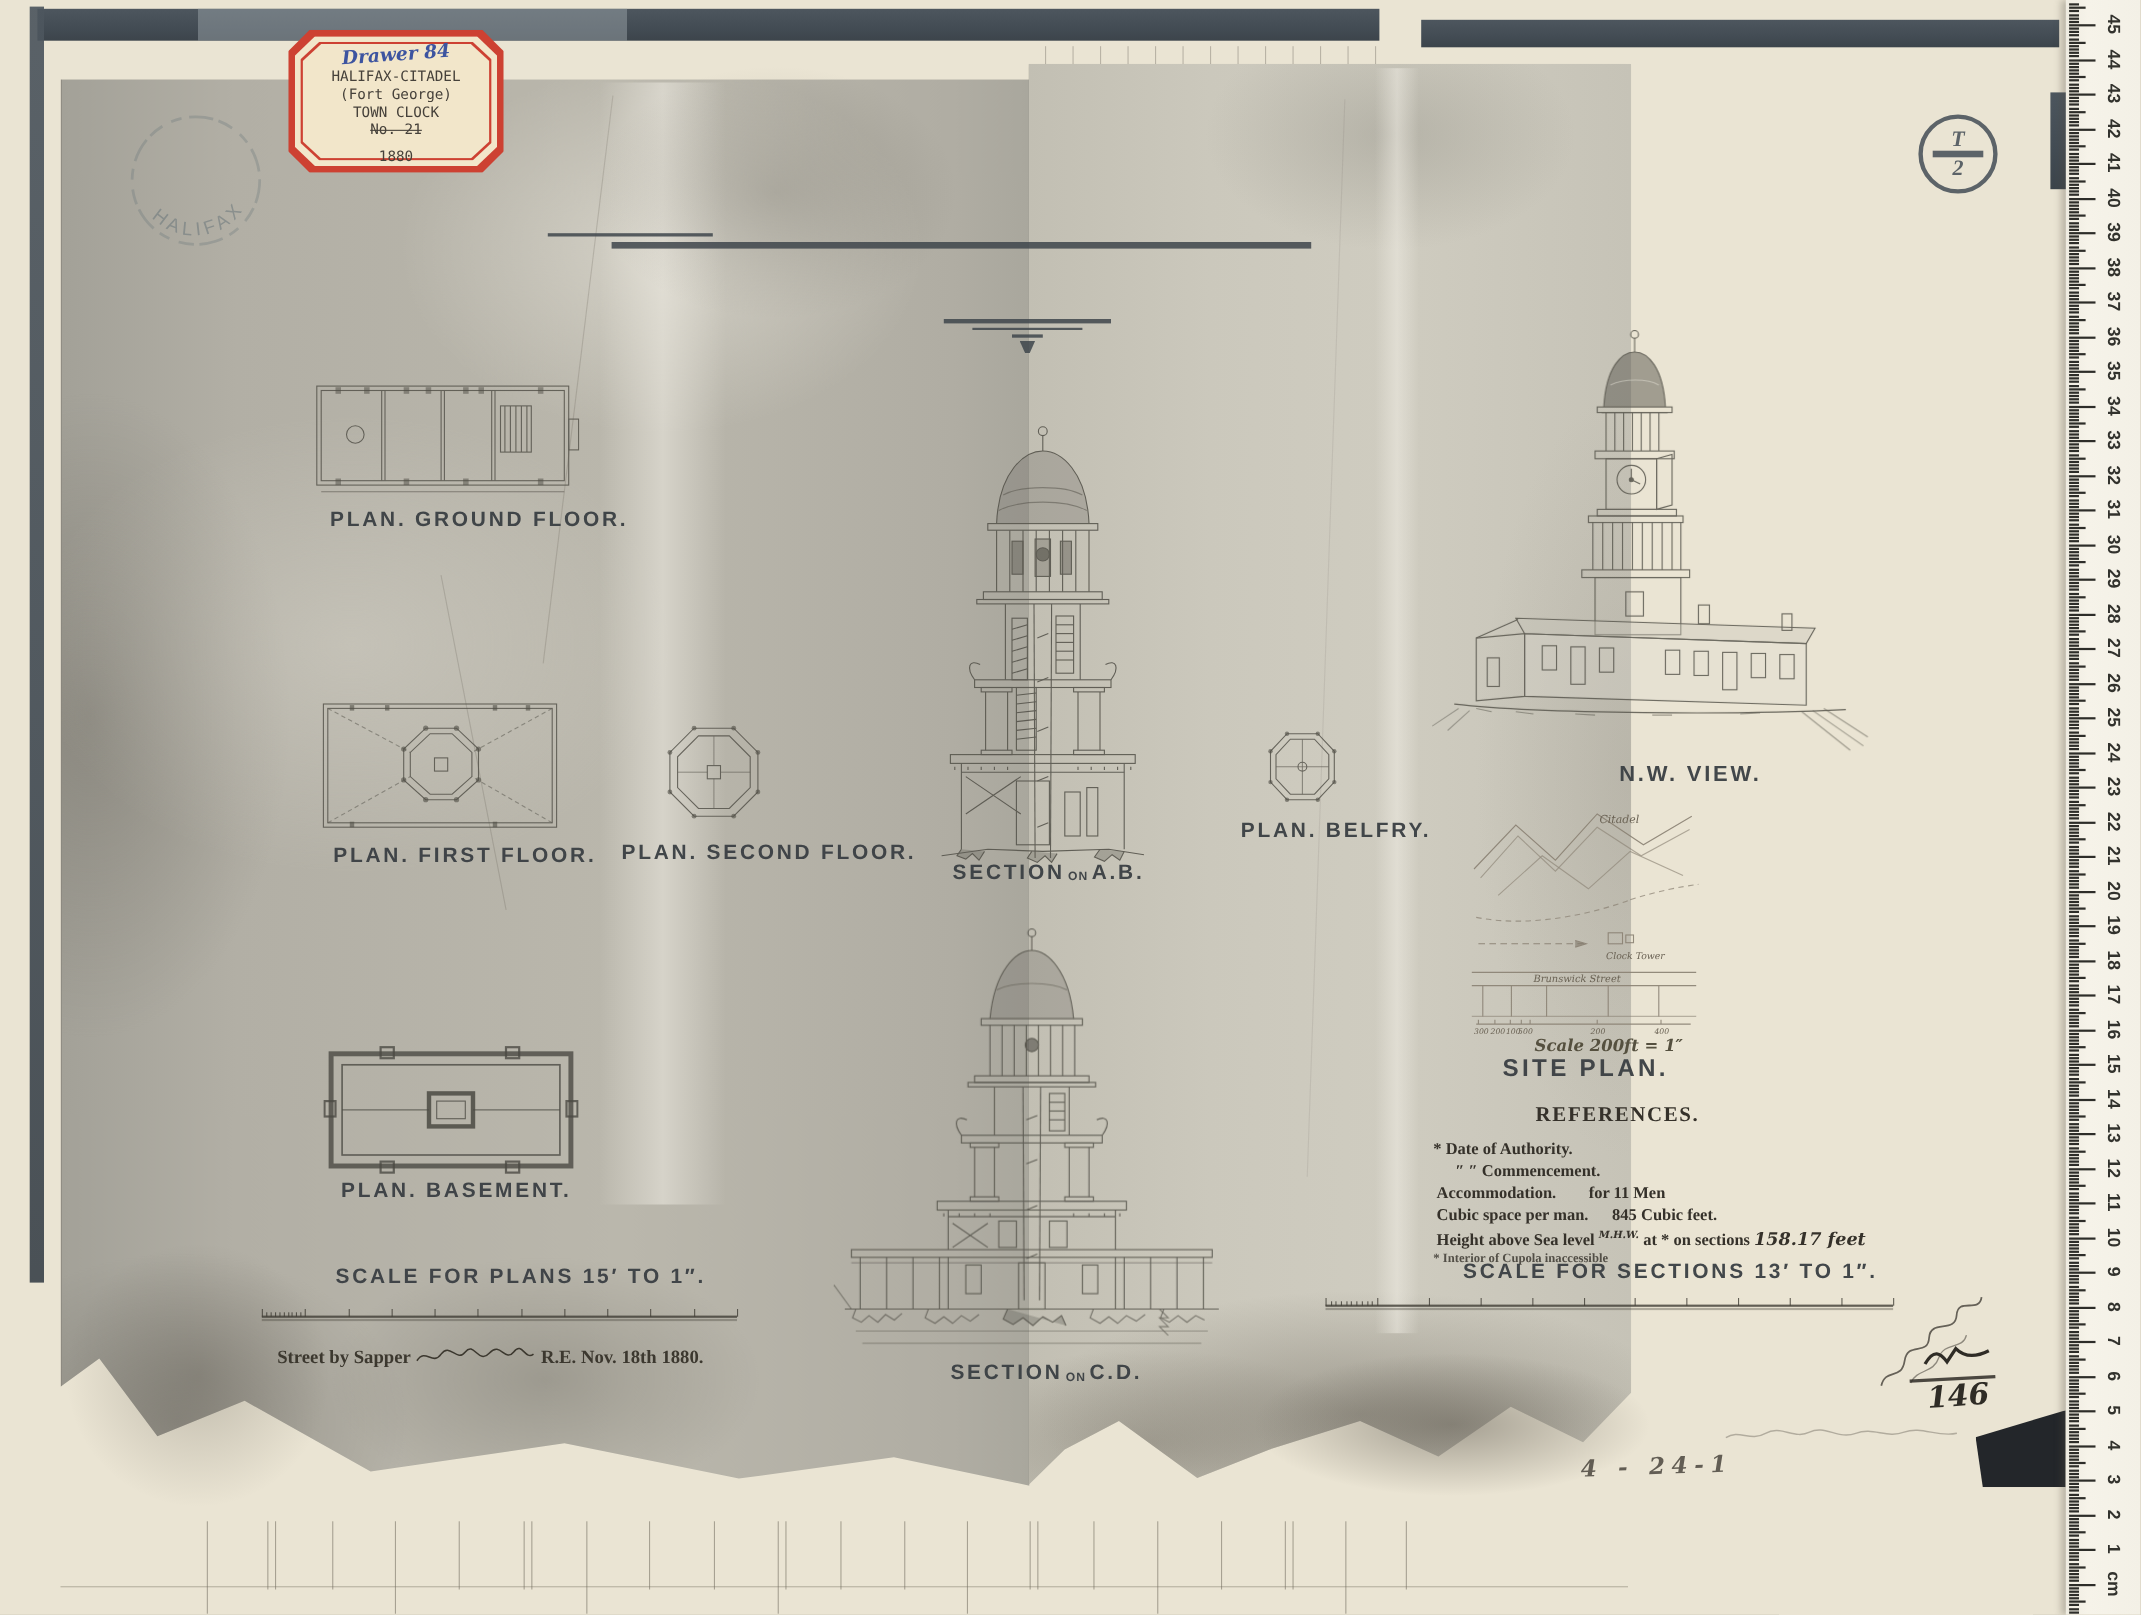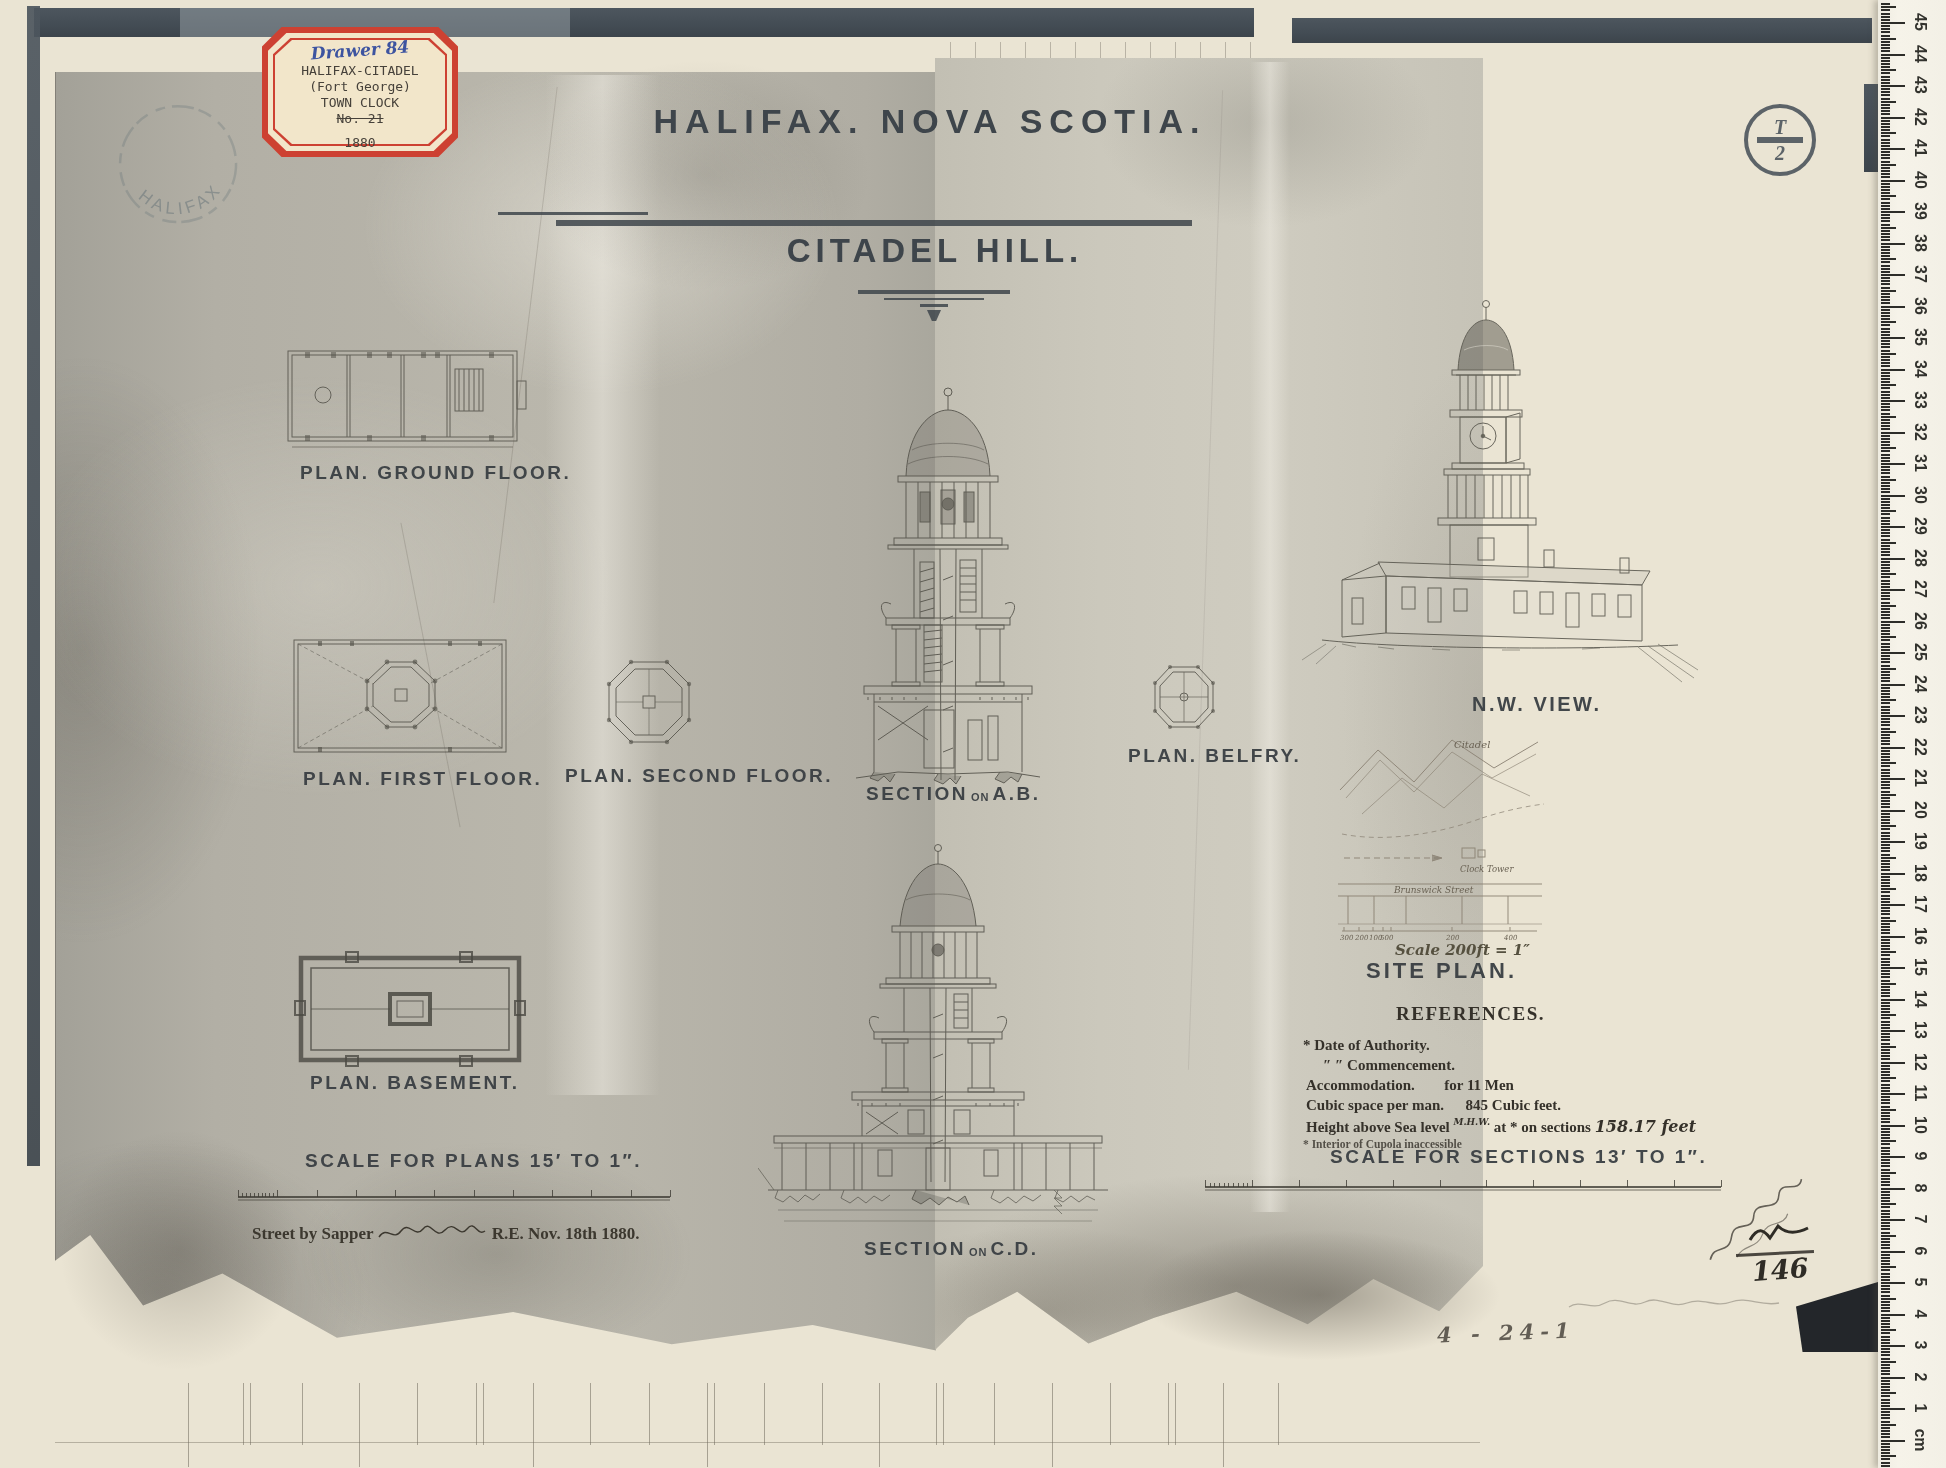--- a/index.html
+++ b/index.html
@@ -126,24 +126,22 @@
       <textPath href="#hfx-arc" startOffset="14">HALIFAX</textPath>
     </text>
   </svg>
 
   <div class="abs plate-stamp" style="left:1744px;top:104px;">
     <span>T</span>
     <div class="bar"></div>
     <span>2</span>
   </div>
 
-  <div class="abs dtitle" style="left:620px;top:102px;width:620px;font-size:34px;letter-spacing:7px;">HALIFAX. NOVA SCOTIA.</div>
   <div class="abs rule" style="left:498px;top:212px;width:150px;height:3px;"></div>
   <div class="abs rule" style="left:556px;top:220px;width:636px;height:6px;"></div>
-  <div class="abs dtitle" style="left:770px;top:232px;width:330px;font-size:33px;letter-spacing:5px;">CITADEL HILL.</div>
   <div class="abs rule" style="left:858px;top:290px;width:152px;height:4px;"></div>
   <div class="abs rule" style="left:884px;top:298px;width:100px;height:2px;"></div>
   <div class="abs rule" style="left:920px;top:304px;width:28px;height:3px;"></div>
   <div class="abs rule" style="left:927px;top:310px;width:14px;height:11px;clip-path:polygon(0 0,100% 0,65% 100%,35% 100%);"></div>
 
   <svg class="abs" style="left:283px;top:335px;" width="244" height="126" viewBox="0 0 244 126">
     <g stroke="#55534b" fill="none" stroke-width="1" opacity=".85">
       <rect x="5" y="16" width="229" height="90"></rect>
       <rect x="9" y="20" width="221" height="82"></rect>
       <line x1="64" y1="20" x2="64" y2="102"></line>

